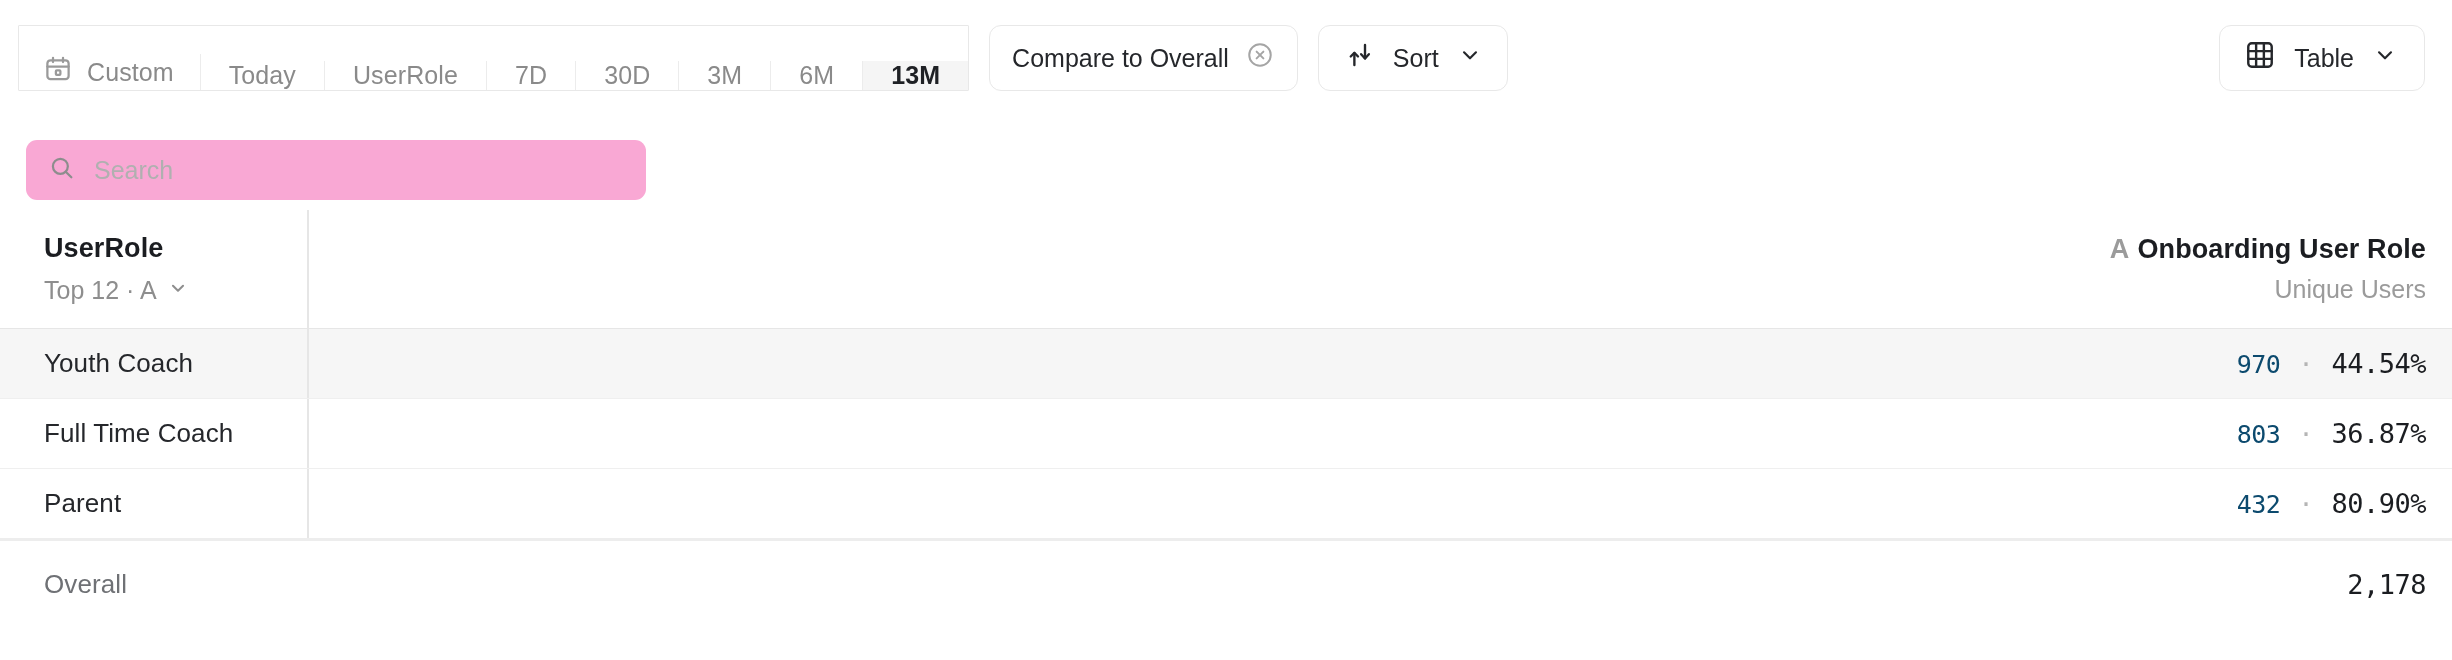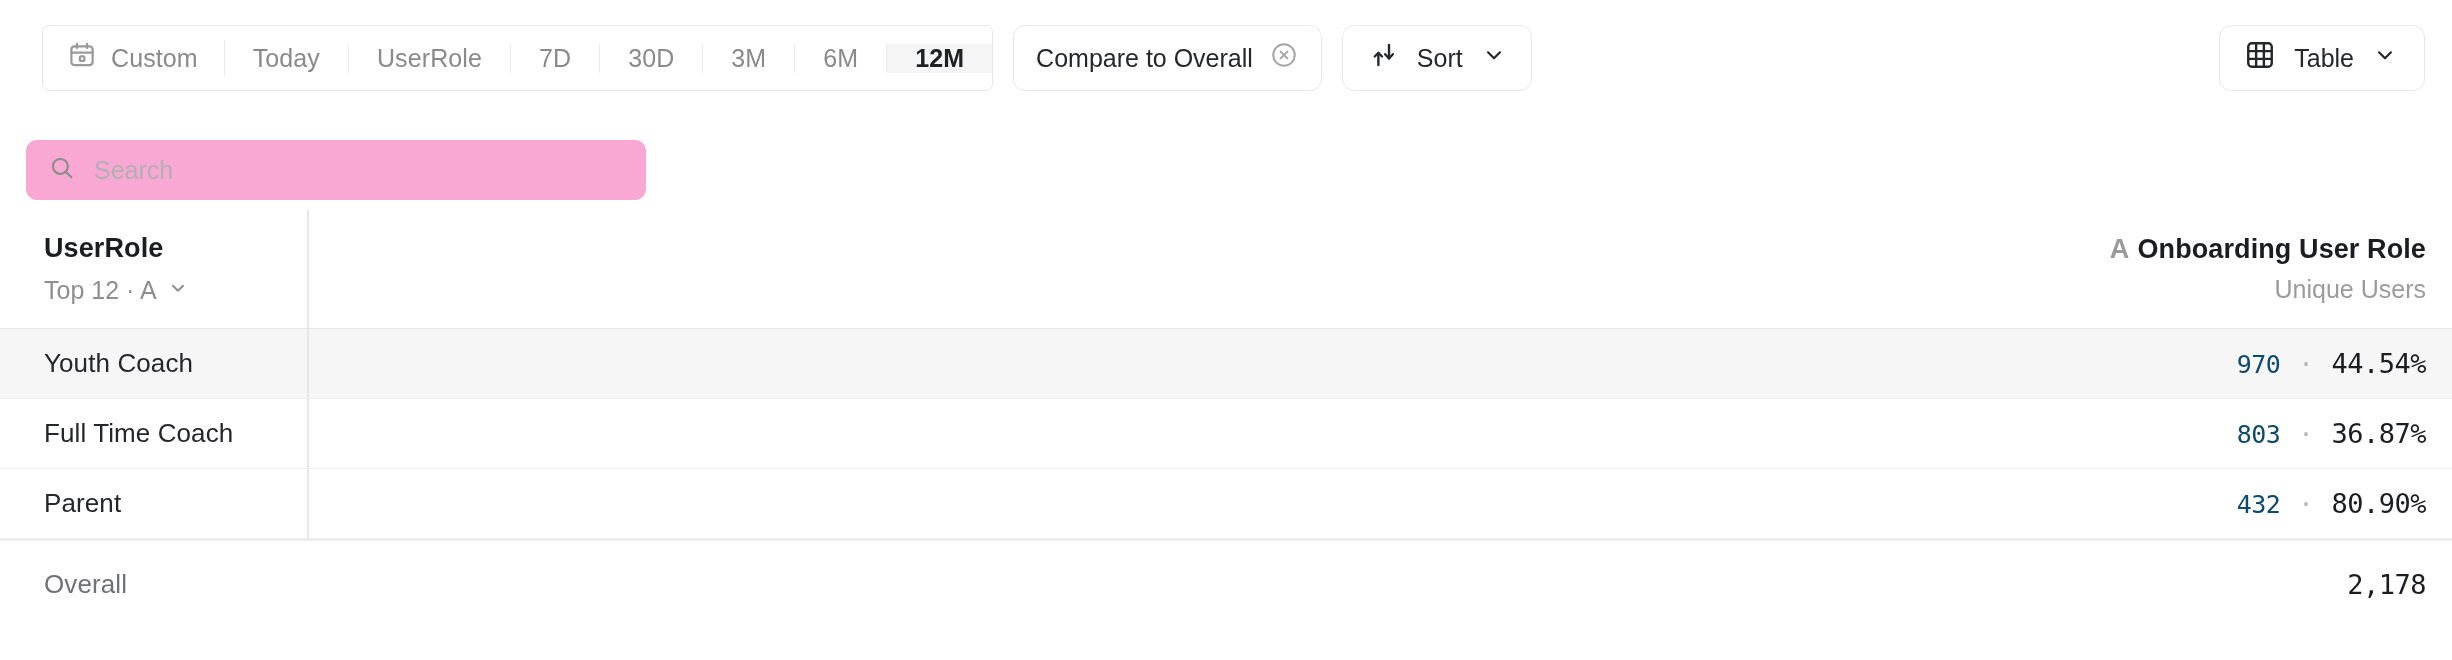--- a/index.html
+++ b/index.html
@@ -26,27 +26,26 @@
     left: 0; top: 0;
     width: 2452px;
     height: 116px;
     display: flex;
     align-items: center;
     padding: 0 18px;
   }
 
   .segmented {
     display: flex;
-    align-items: center;
+    align-items: flex-end;
     height: 66px;
     border: 1px solid #e8e8e8;
-    border-radius: 7px;
+    border-radius: 1px;
     background: #ffffff;
     overflow: hidden;
-    margin-left: 24px;
   }
 
   .seg {
     display: flex;
     align-items: center;
     justify-content: center;
     gap: 14px;
     padding: 0 28px;
     font-size: 25px;
     color: #8a8a8a;
@@ -247,21 +246,21 @@
 
       <div class="seg">
         <span>3M</span>
       </div>
 
       <div class="seg">
         <span>6M</span>
       </div>
 
       <div class="seg active">
-        <span>12M</span>
+        <span>13M</span>
       </div>
 
     </div>
 
     <div class="pill compare">
       <span>Compare to Overall</span>
       <span>
         <svg width="30" height="30" viewBox="0 0 24 24" fill="none" stroke="#a5a5a5" stroke-width="1.6" stroke-linecap="round">
           <circle cx="12" cy="12" r="8.6"></circle>
           <line x1="9.3" y1="9.3" x2="14.7" y2="14.7"></line>

